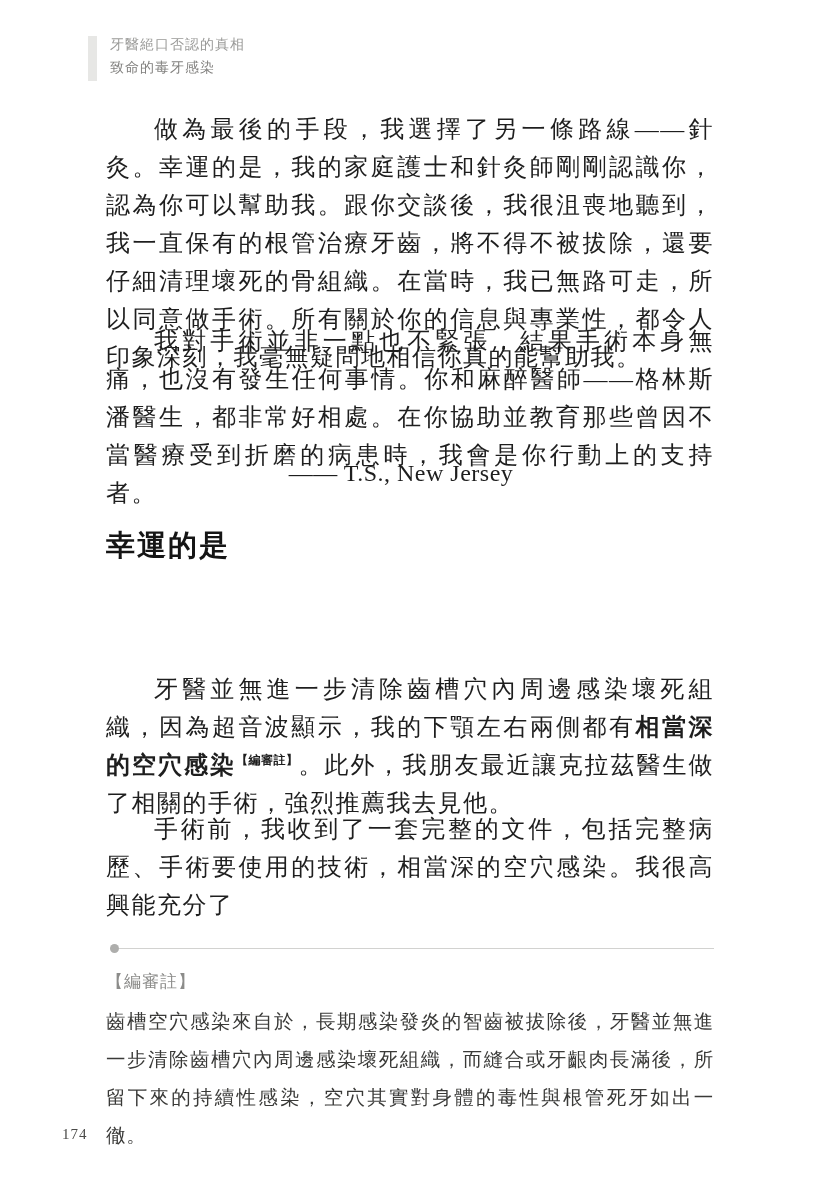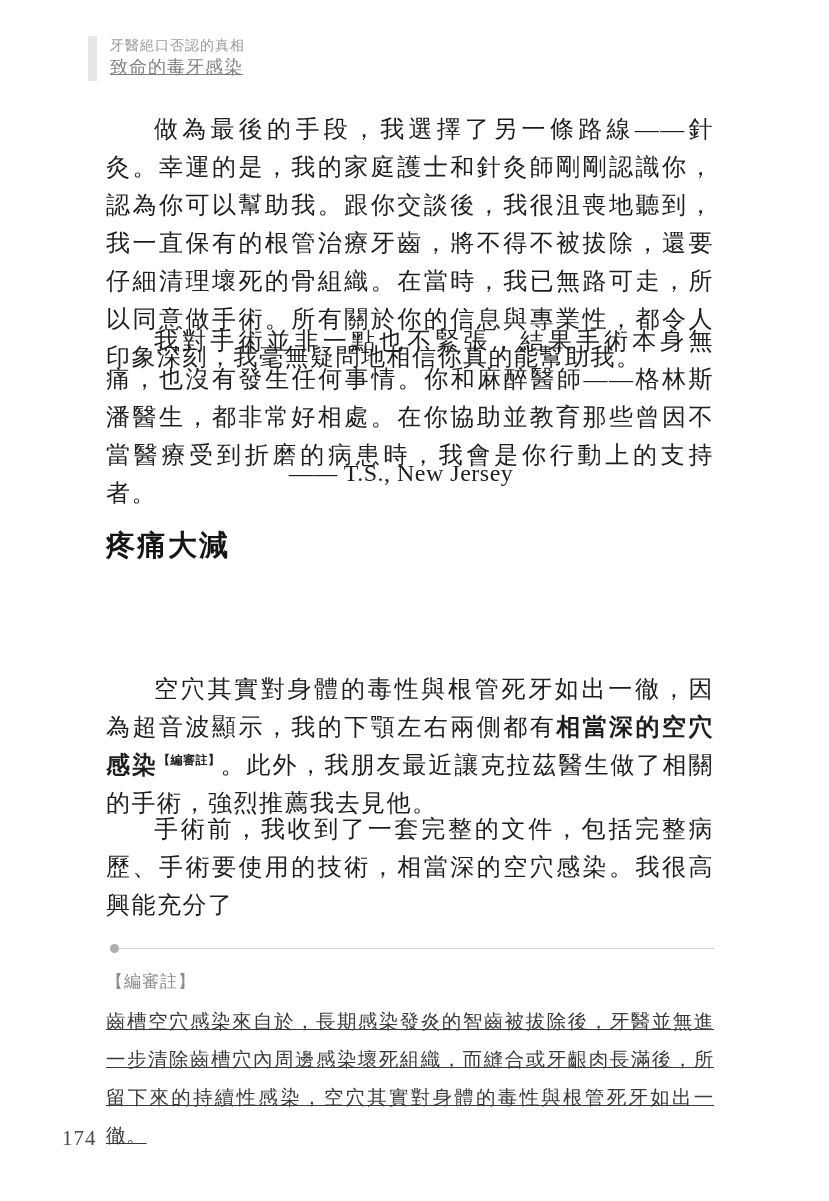--- a/index.html
+++ b/index.html
@@ -21,33 +21,32 @@
     top: 36px;
     display: flex;
     align-items: stretch;
   }
   .header-bar {
     width: 9px;
     background: #e7e7e5;
     margin-right: 13px;
   }
   .header-text .series {
-    font-family: Liberation Sans, sans-serif;
+    font-family: Liberation Serif, serif;
     font-size: 14px;
     line-height: 18px;
     color: #9a9a98;
     letter-spacing: 1px;
   }
   .header-text .chapter {
     font-family: "Liberation Sans", sans-serif;
-    font-size: 18px;
+    font-size: 14px;
     line-height: 27px;
     color: #82817f;
     letter-spacing: 1px;
-    text-decoration: underline;
   }
 
   
   .block {
     position: absolute;
     left: 106px;
     width: 608px;
   }
   .body-para {
     font-family: "Liberation Serif", serif;
@@ -113,29 +112,28 @@
     letter-spacing: 1px;
   }
   .footnote-text {
     font-family: "Liberation Sans", sans-serif;
     font-size: 19.5px;
     line-height: 38px;
     color: #3a3a38;
     text-align: justify;
     text-justify: inter-character;
     letter-spacing: 0.8px;
-    text-decoration: underline;
   }
 
   .page-number {
     position: absolute;
     left: 62px;
     top: 1126px;
     font-family: "Liberation Serif", serif;
-    font-size: 21px;
+    font-size: 15px;
     color: #4a4a48;
     letter-spacing: 1px;
   }
 </style>
 </head>
 <body>
 
 <div class="page">
 
   <header class="page-header">
@@ -145,24 +143,24 @@
       <div class="chapter">致命的毒牙感染</div>
     </div>
   </header>
 
   <p class="block body-para" style="top:322px">我對手術並非一點也不緊張，結果手術本身無痛，也沒有發生任何事情。你和麻醉醫師——格林斯潘醫生，都非常好相處。在你協助並教育那些曾因不當醫療受到折磨的病患時，我會是你行動上的支持者。</p>
 
   <p class="block body-para" style="top:110px">做為最後的手段，我選擇了另一條路線——針灸。幸運的是，我的家庭護士和針灸師剛剛認識你，認為你可以幫助我。跟你交談後，我很沮喪地聽到，我一直保有的根管治療牙齒，將不得不被拔除，還要仔細清理壞死的骨組織。在當時，我已無路可走，所以同意做手術。所有關於你的信息與專業性，都令人印象深刻，我毫無疑問地相信你真的能幫助我。</p>
 
   <p class="block signature" style="top:460px">—— T.S., New Jersey</p>
 
-  <h2 class="block section-heading" style="top:526px">疼痛大減</h2>
+  <h2 class="block section-heading" style="top:526px">幸運的是</h2>
 
 
-  <p class="block body-para" style="top:670px"><span>空穴其實對身體的毒性與根管死牙如出一徹，因為超音波顯示，我的下顎左右兩側都有</span><strong>相當深的空穴感染</strong><sup class="note-ref">【編審註】</sup><span>。此外，我朋友最近讓克拉茲醫生做了相關的手術，強烈推薦我去見他。</span></p>
+  <p class="block body-para" style="top:670px"><span>牙醫並無進一步清除齒槽穴內周邊感染壞死組織，因為超音波顯示，我的下顎左右兩側都有</span><strong>相當深的空穴感染</strong><sup class="note-ref">【編審註】</sup><span>。此外，我朋友最近讓克拉茲醫生做了相關的手術，強烈推薦我去見他。</span></p>
 
   <p class="block body-para" style="top:810px">手術前，我收到了一套完整的文件，包括完整病歷、手術要使用的技術，相當深的空穴感染。我很高興能充分了</p>
 
   <div class="divider" style="top:944px">
     <span class="divider-dot"></span>
     <span class="divider-line"></span>
   </div>
 
   <div class="block footnote-label" style="top:970px">【編審註】</div>
 

